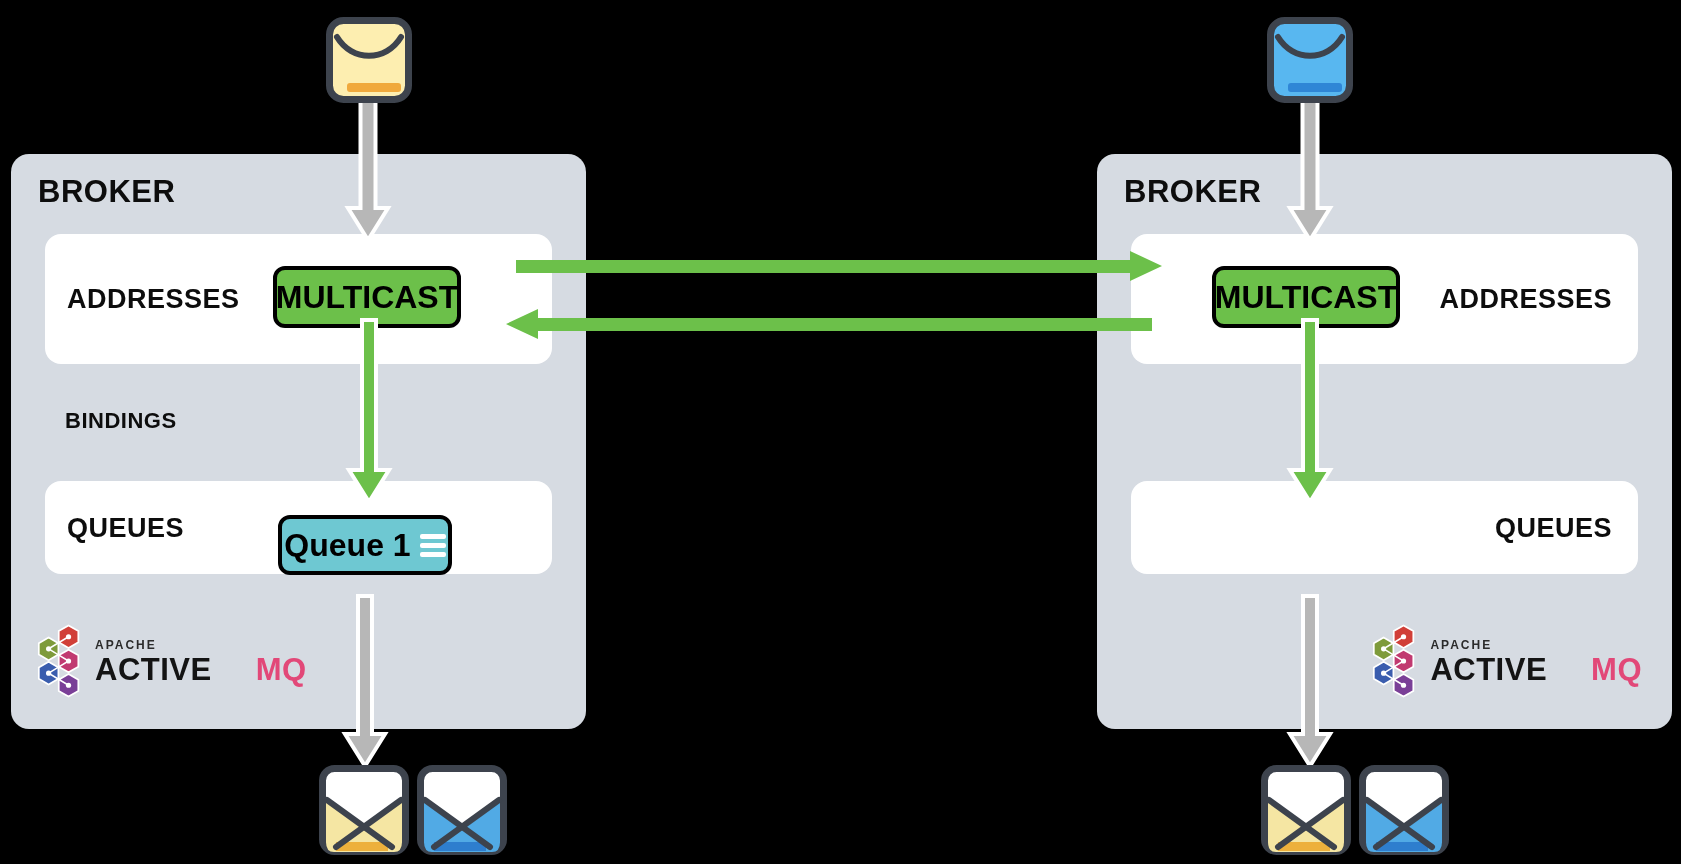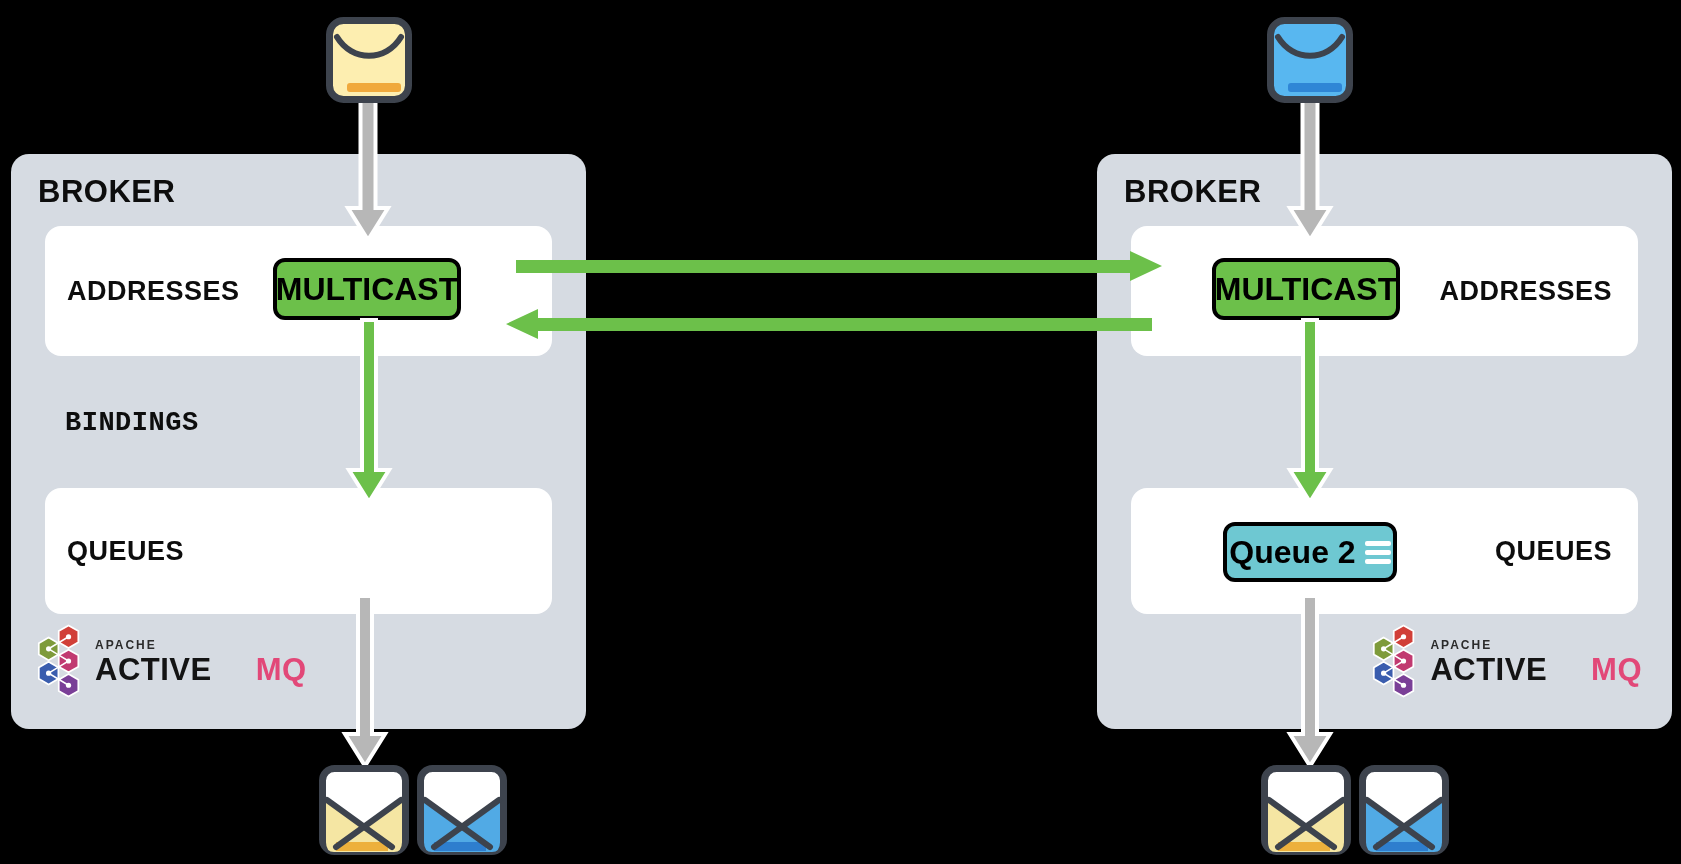--- a/index.html
+++ b/index.html
@@ -33,46 +33,46 @@
     font-weight: 700;
     letter-spacing: .5px;
     color: #0d0d0d;
   }
   .panel {
     position: absolute;
     left: 34px;
     width: 507px;
     background: #ffffff;
     border-radius: 16px;
+    margin-top: 8px;
   }
   .panel.addresses { top: 72px;  height: 130px; }
-  .panel.queues    { top: 334px; height: 126px; }
+  .panel.queues    { top: 319px; height: 93px; }
 
   .side-label {
     position: absolute;
     top: 50%;
     transform: translateY(-50%);
     font-size: 27px;
     font-weight: 700;
     letter-spacing: .5px;
     color: #0d0d0d;
     white-space: nowrap;
   }
   .side-label.at-left  { left: 22px; }
   .side-label.at-right { right: 26px; }
 
   .bindings-label {
     position: absolute;
     left: 54px;
     top: 254px;
-    font-size: 27px;
+    font-size: 22px;
     font-weight: 700;
     letter-spacing: .5px;
     color: #0d0d0d;
-    font-family: Liberation Mono, monospace;
   }
 
   
   .badge {
     position: absolute;
     display: flex;
     align-items: center;
     justify-content: center;
     border: 4px solid #000;
     border-radius: 12px;
@@ -126,20 +126,28 @@
       <div class="side-label at-left">ADDRESSES</div>
       <div class="badge multicast" style="left:228px;">
         <span>MULTICAST</span>
       </div>
     </div>
 
     <div class="bindings-label">BINDINGS</div>
 
     <div class="panel queues">
       <div class="side-label at-left">QUEUES</div>
+      <div class="badge queue" style="left:233px;">
+        <span>Queue 1</span>
+        <span class="hamburger">
+            <i></i>
+            <i></i>
+            <i></i>
+          </span>
+      </div>
     </div>
 
     <div class="logo" style="left:22px; top:468px;">
       <svg width="52" height="78" viewBox="0 0 60 88">
         <polygon points="41,3 52.3,9.5 52.3,22.5 41,29 29.7,22.5 29.7,9.5" fill="#d13f38" stroke="#fff" stroke-width="2"></polygon>
         <polygon points="18,17 29.3,23.5 29.3,36.5 18,43 6.7,36.5 6.7,23.5" fill="#7e9b3b" stroke="#fff" stroke-width="2"></polygon>
         <polygon points="41,31 52.3,37.5 52.3,50.5 41,57 29.7,50.5 29.7,37.5" fill="#c13a71" stroke="#fff" stroke-width="2"></polygon>
         <polygon points="18,45 29.3,51.5 29.3,64.5 18,71 6.7,64.5 6.7,51.5" fill="#3a5dae" stroke="#fff" stroke-width="2"></polygon>
         <polygon points="41,59 52.3,65.5 52.3,78.5 41,85 29.7,78.5 29.7,65.5" fill="#7a3f97" stroke="#fff" stroke-width="2"></polygon>
         <polyline points="41,16 18,30 41,44 18,58 41,72" fill="none" stroke="#fff" stroke-width="1.8"></polyline>
@@ -163,28 +171,20 @@
     <div class="broker-title">BROKER</div>
 
     <div class="panel addresses">
       <div class="badge multicast" style="left:81px;">
         <span>MULTICAST</span>
       </div>
       <div class="side-label at-right">ADDRESSES</div>
     </div>
 
     <div class="panel queues">
-      <div class="badge queue" style="left:92px;">
-        <span>Queue 2</span>
-        <span class="hamburger">
-            <i></i>
-            <i></i>
-            <i></i>
-          </span>
-      </div>
       <div class="side-label at-right">QUEUES</div>
     </div>
 
     <div class="logo" style="right:30px; top:468px;">
       <svg width="52" height="78" viewBox="0 0 60 88">
         <polygon points="41,3 52.3,9.5 52.3,22.5 41,29 29.7,22.5 29.7,9.5" fill="#d13f38" stroke="#fff" stroke-width="2"></polygon>
         <polygon points="18,17 29.3,23.5 29.3,36.5 18,43 6.7,36.5 6.7,23.5" fill="#7e9b3b" stroke="#fff" stroke-width="2"></polygon>
         <polygon points="41,31 52.3,37.5 52.3,50.5 41,57 29.7,50.5 29.7,37.5" fill="#c13a71" stroke="#fff" stroke-width="2"></polygon>
         <polygon points="18,45 29.3,51.5 29.3,64.5 18,71 6.7,64.5 6.7,51.5" fill="#3a5dae" stroke="#fff" stroke-width="2"></polygon>
         <polygon points="41,59 52.3,65.5 52.3,78.5 41,85 29.7,78.5 29.7,65.5" fill="#7a3f97" stroke="#fff" stroke-width="2"></polygon>

